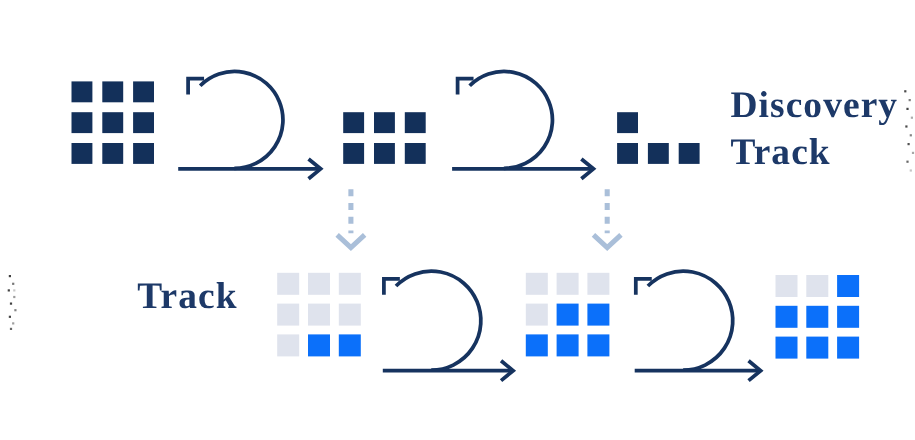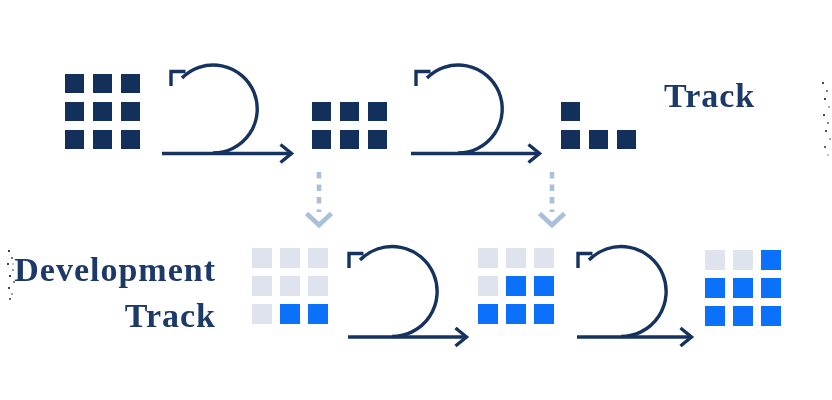--- a/index.html
+++ b/index.html
@@ -194,23 +194,23 @@
       <div class="cell cell-blue"></div>
       <div class="cell cell-blue"></div>
       <div class="cell cell-blue"></div>
       <div class="cell cell-blue"></div>
       <div class="cell cell-blue"></div>
       <div class="cell cell-blue"></div>
       <div class="cell cell-blue"></div>
     </div>
 
   <div id="discovery-label" class="track-label">
+    <span>Discovery</span>
     <span>Track</span>
   </div>
   <div id="development-label" class="track-label">
-    <span>Development</span>
     <span>Track</span>
   </div>
 
   <div id="edge-artifact-left" class="edge-artifact"></div>
   <div id="edge-artifact-right" class="edge-artifact"></div>
 
 </div>
 
 </body></html>

